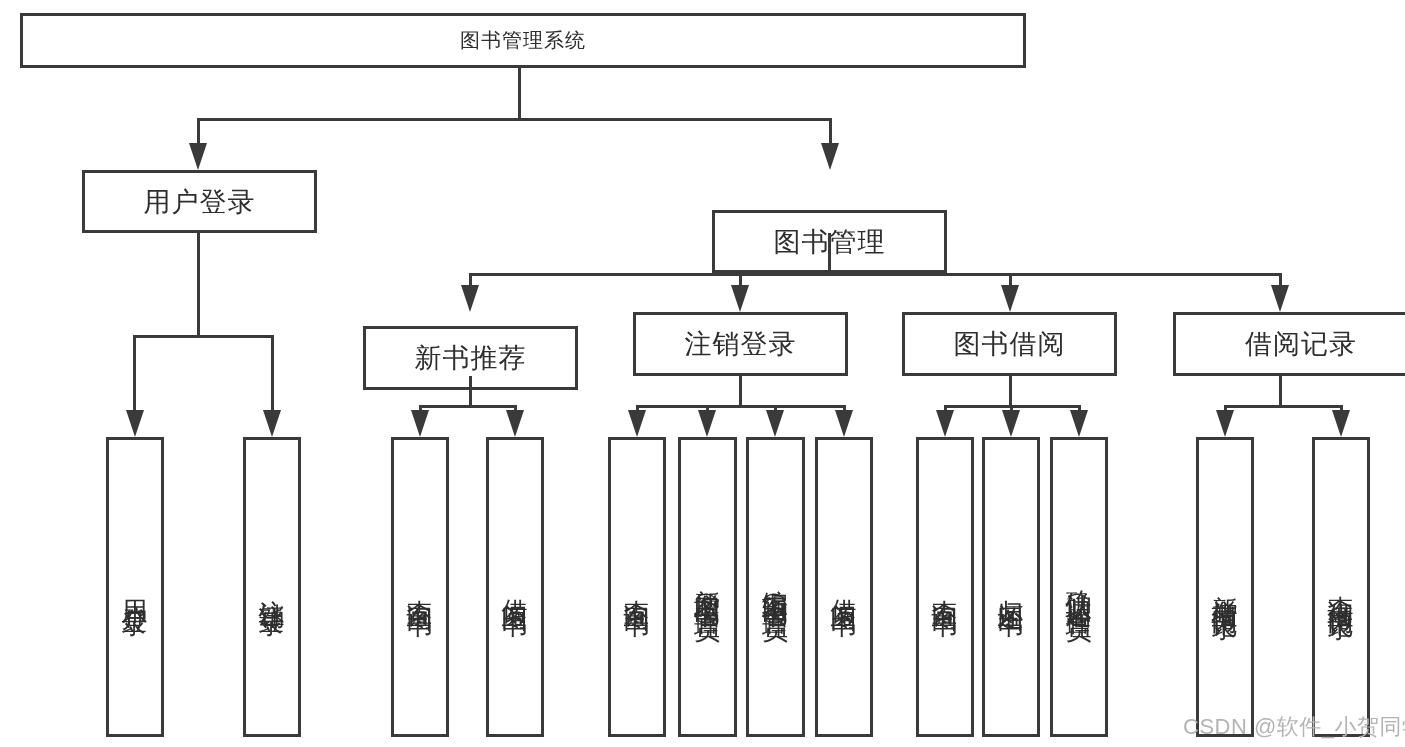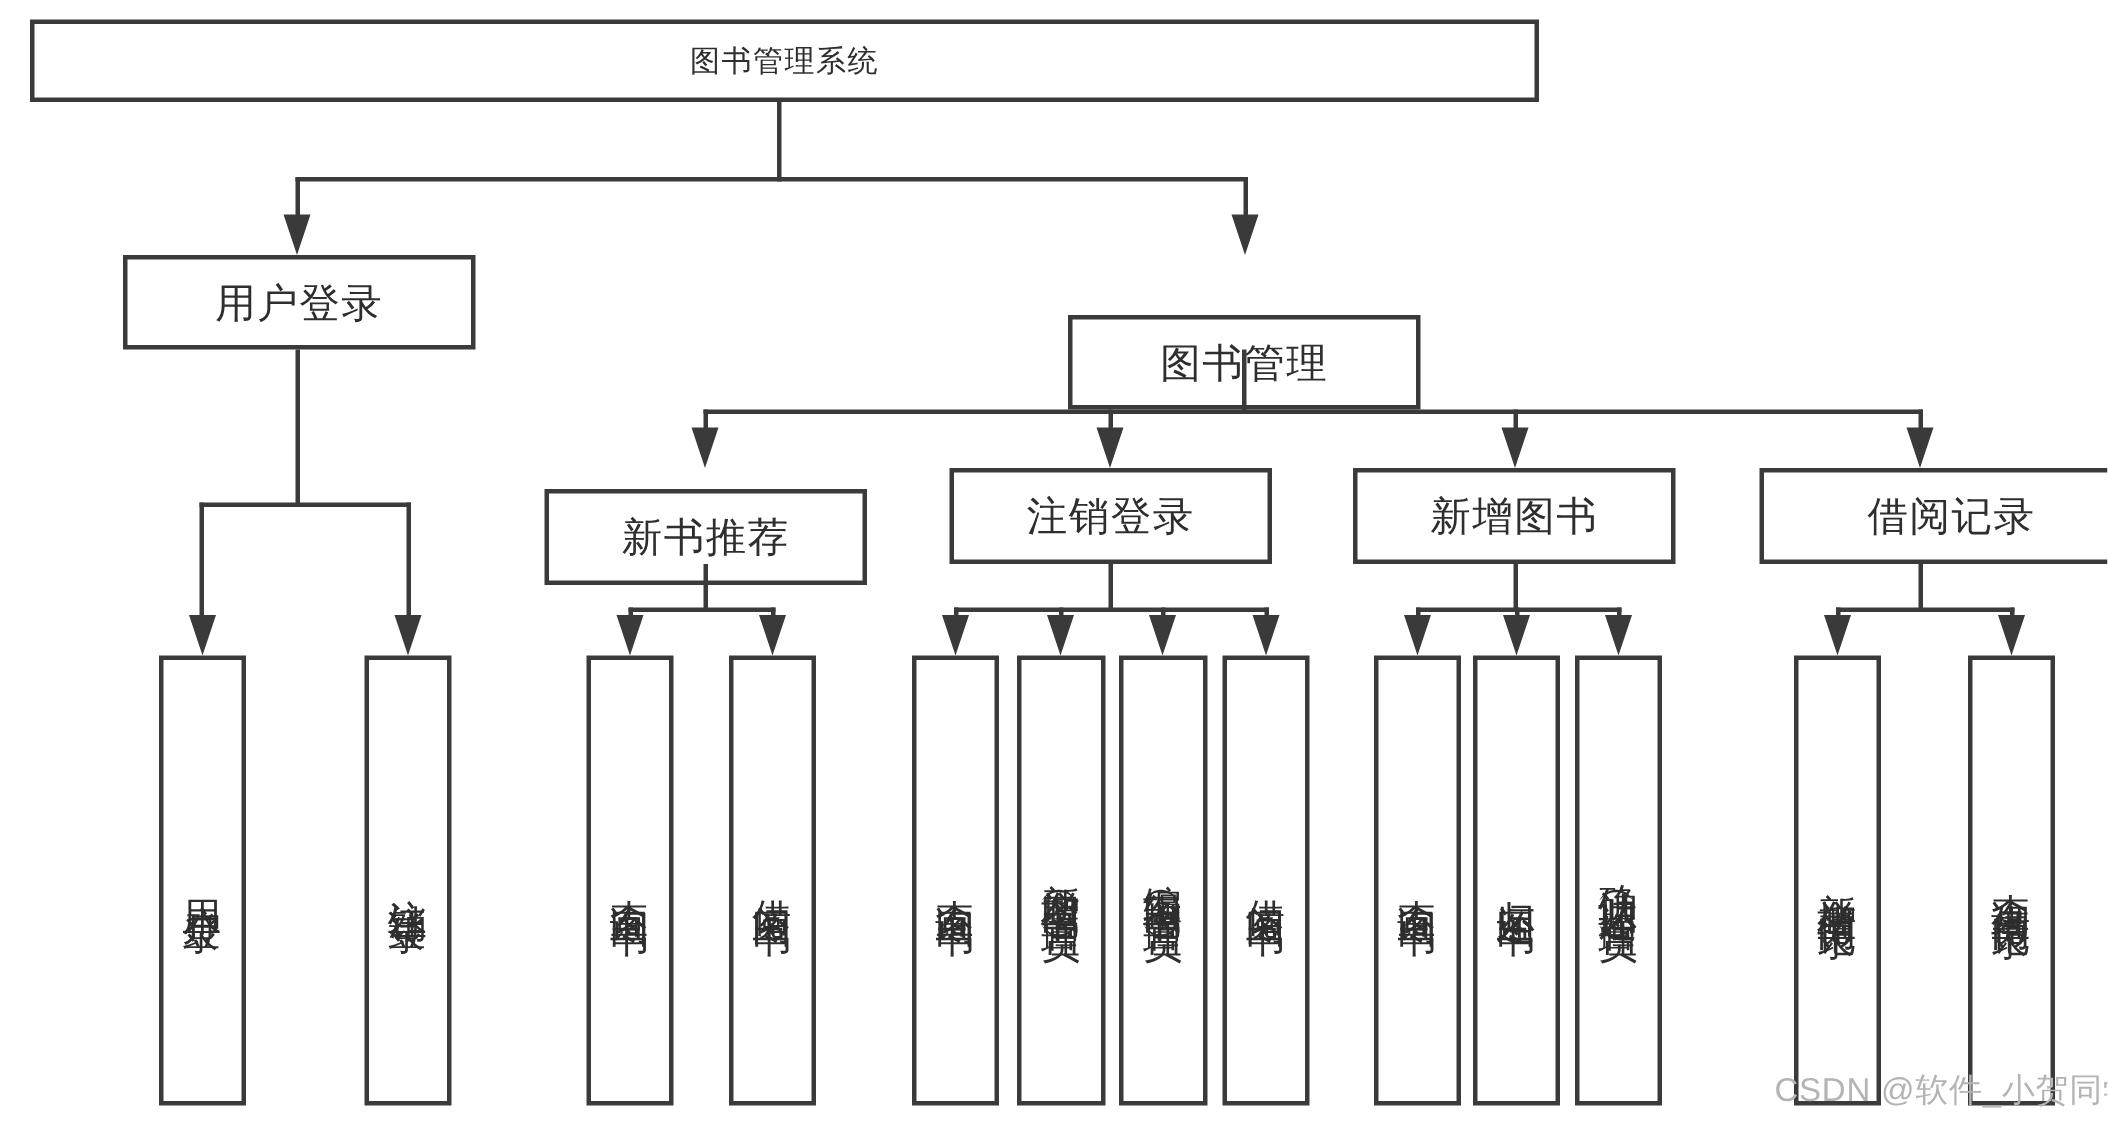--- a/index.html
+++ b/index.html
@@ -99,21 +99,21 @@
   <div class="vline" style="left:1279px; top:273px; height:16px;"></div>
   <div class="arrow" style="left:1271px; top:285px;"></div>
 
   <div class="node hnode" style="left:363px; top:312px; width:215px; height:64px;margin-top:14px;">
     <span>新书推荐</span>
   </div>
   <div class="node hnode" style="left:633px; top:312px; width:215px; height:64px;">
     <span>注销登录</span>
   </div>
   <div class="node hnode" style="left:902px; top:312px; width:215px; height:64px;">
-    <span>新增图书</span>
+    <span>图书借阅</span>
   </div>
   <div class="node hnode" style="left:1173px; top:312px; width:256px; height:64px;">
     <span>借阅记录</span>
   </div>
 
   <div class="vline" style="left:469px; top:376px; height:32px;"></div>
   <div class="hline" style="left:419px; top:405px; width:98px;"></div>
   <div class="vline" style="left:419px; top:405px; height:9px;"></div>
   <div class="arrow" style="left:411px; top:410px;"></div>
   <div class="vline" style="left:514px; top:405px; height:9px;"></div>

